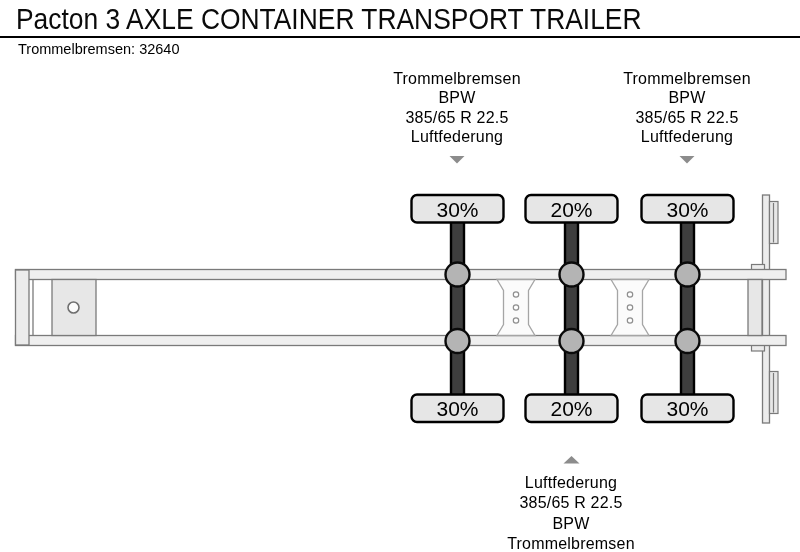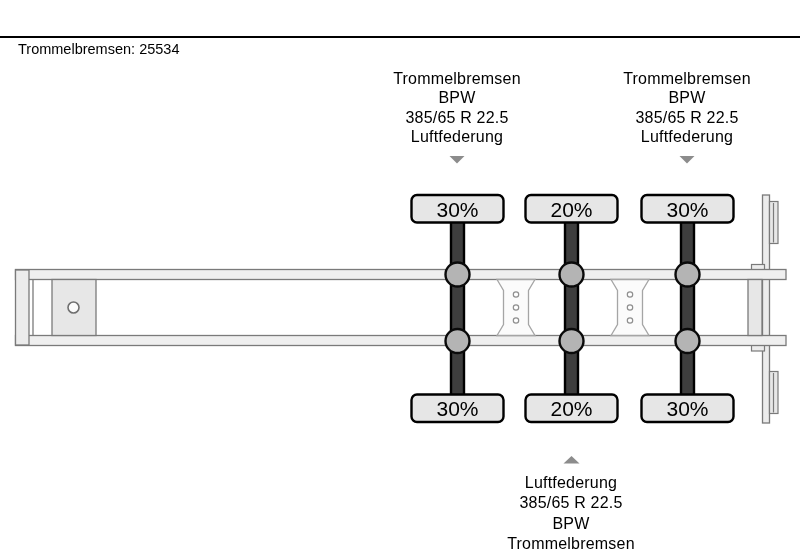--- a/index.html
+++ b/index.html
@@ -59,22 +59,23 @@
     font-family: "Liberation Sans", sans-serif;
     font-size: 21px;
     fill: #000;
   }
 </style>
 </head>
 <body>
 
 <div class="page">
 
+  <div class="title"><span class="squeeze">Pacton 3 AXLE CONTAINER TRANSPORT TRAILER</span></div>
   <div class="title-rule"></div>
-  <div class="ref-line"><span>Trommelbremsen:</span>&nbsp;<span>25534</span></div>
+  <div class="ref-line"><span>Trommelbremsen:</span>&nbsp;<span>32640</span></div>
 
   <div class="spec spec-top-left">
     <div>Trommelbremsen</div>
     <div>BPW</div>
     <div>385/65 R 22.5</div>
     <div>Luftfederung</div>
   </div>
 
   <div class="spec spec-top-right">
     <div>Trommelbremsen</div>

